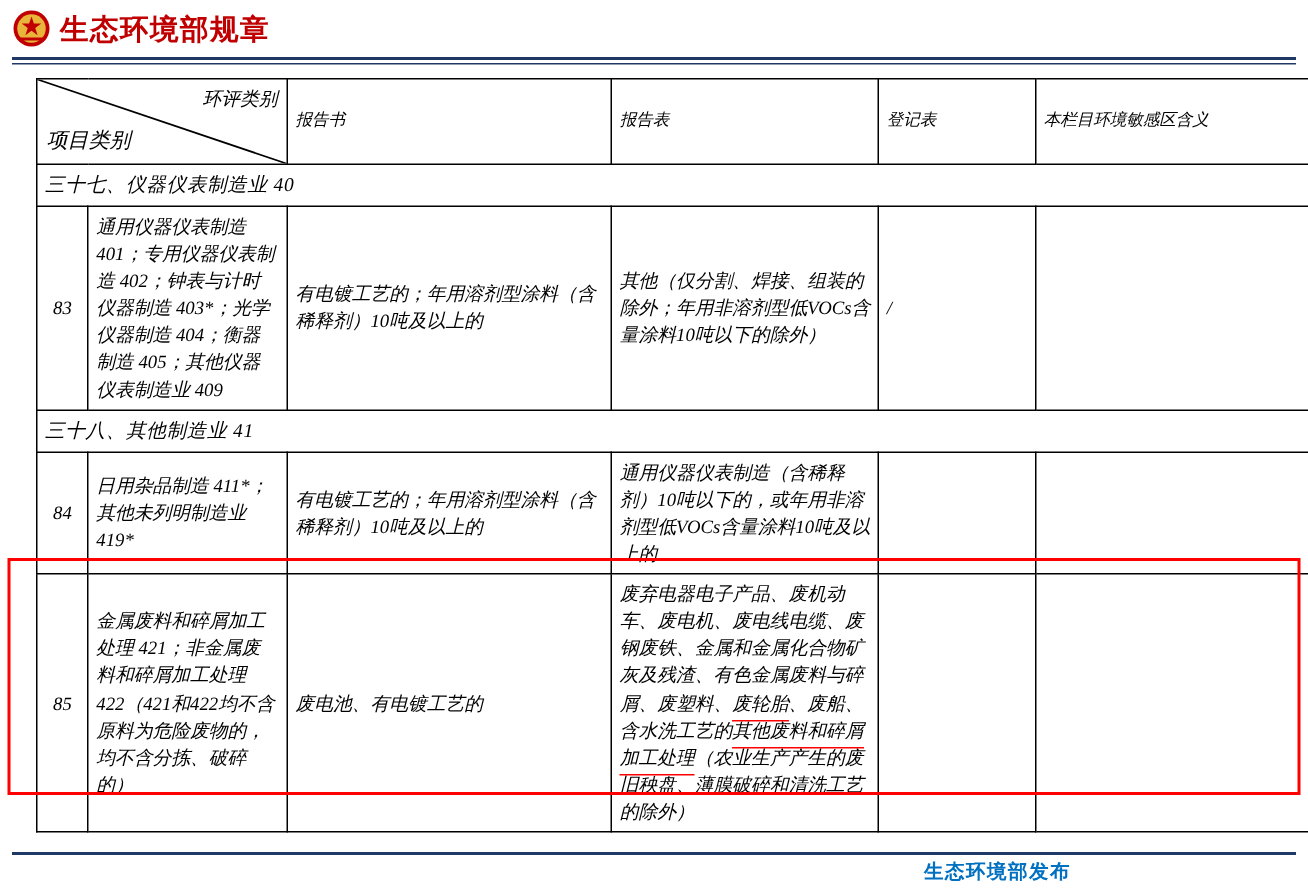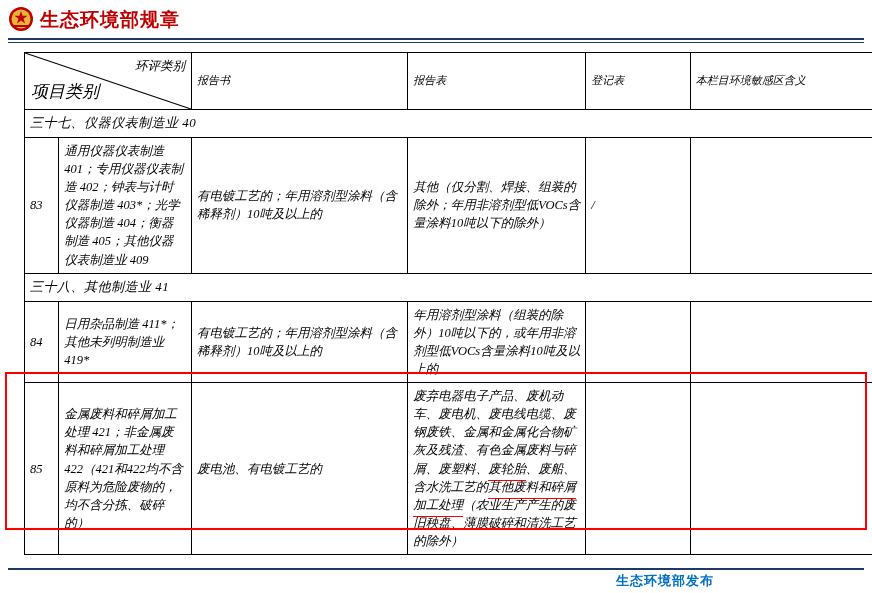--- a/index.html
+++ b/index.html
@@ -110,34 +110,34 @@
     position: absolute;
     right: 6px;
     top: 4px;
     font-size: 12.5px;
     white-space: nowrap;
   }
   .hdr-split .lower {
     position: absolute;
     left: 6px;
     bottom: 4px;
-    font-size: 17px;
+    font-size: 14px;
     white-space: nowrap;
   }
   .hdr-center {
     text-align: left;
     font-size: 11px;
   }
   .section-row td {
     font-weight: bold;
     font-size: 13px;
     padding: 5px 6px;
     letter-spacing: 0.5px;
   }
-  .cell-center { text-align: left; }
+  .cell-center { text-align: center; }
 
   
   .hl-box {
     position: absolute;
     left: 5px;
     top: 372px;
     width: 862px;
     height: 158px;
     border: 2px solid #ff0000;
     box-sizing: border-box;
@@ -236,21 +236,21 @@
           <td></td>
         </tr>
 
         <tr class="section-row">
           <td colspan="6">三十八、其他制造业  41</td>
         </tr>
         <tr>
           <td class="cell-center">84</td>
           <td>日用杂品制造 411*；其他未列明制造业 419*</td>
           <td>有电镀工艺的；年用溶剂型涂料（含稀释剂）10吨及以上的</td>
-          <td>年用溶剂型涂料（组装的除外）10吨以下的，或年用非溶剂型低VOCs含量涂料10吨及以上的</td>
+          <td>通用仪器仪表制造（含稀释剂）10吨以下的，或年用非溶剂型低VOCs含量涂料10吨及以上的</td>
           <td></td>
           <td></td>
         </tr>
 
         <tr>
           <td class="cell-center">85</td>
           <td>金属废料和碎屑加工处理 421；非金属废料和碎屑加工处理 422（421和422均不含原料为危险废物的，均不含分拣、破碎的）</td>
           <td>废电池、有电镀工艺的</td>
           <td id="report-form-rich"><span>废弃电器电子产品、废机动车、废电机、废电线电缆、废钢废铁、金属和金属化合物矿灰及残渣、有色金属废料与碎屑、废塑料、</span><span class="underline-red">废轮胎</span><span>、废船、含水洗工艺的</span><span class="underline-red">其他废料和碎屑加工处理</span><span>（农业生产产生的废旧秧盘、薄膜破碎和清洗工艺的除外）</span></td>
           <td></td>

